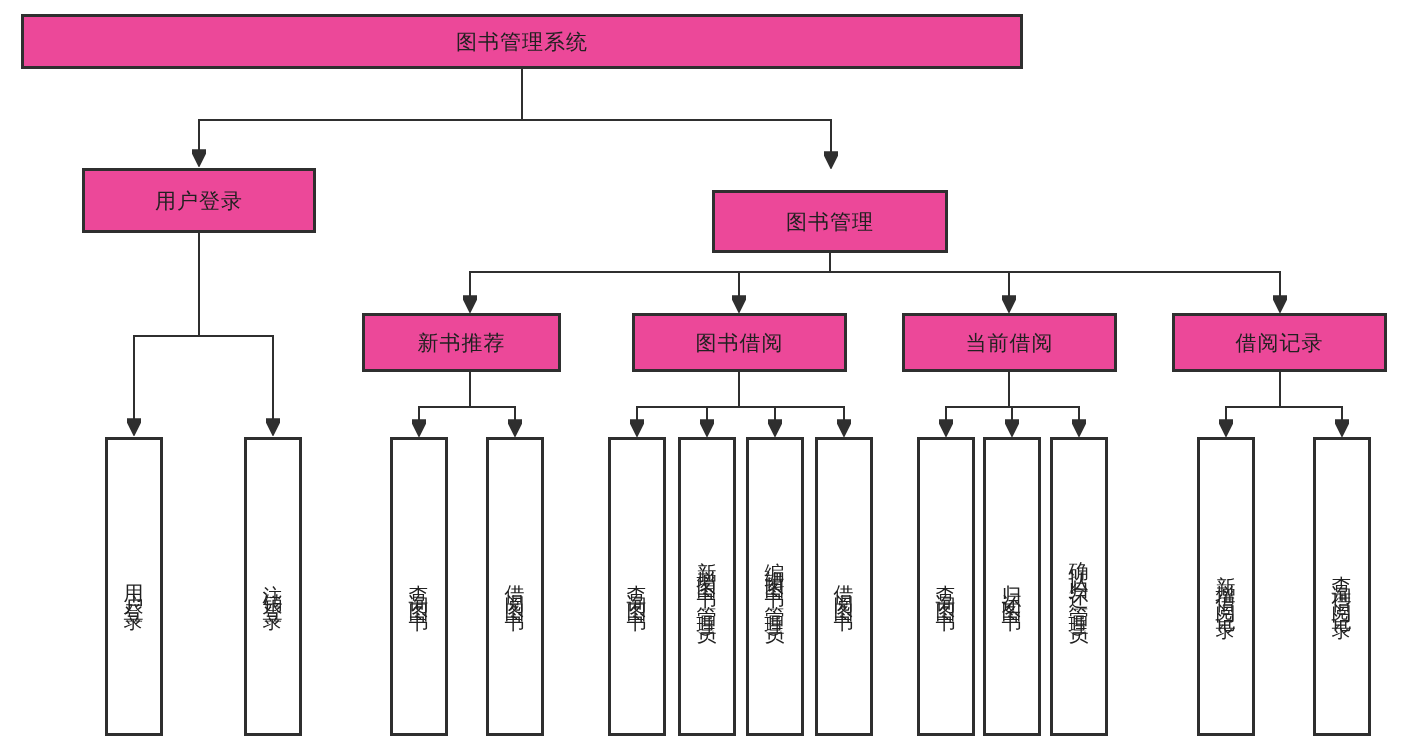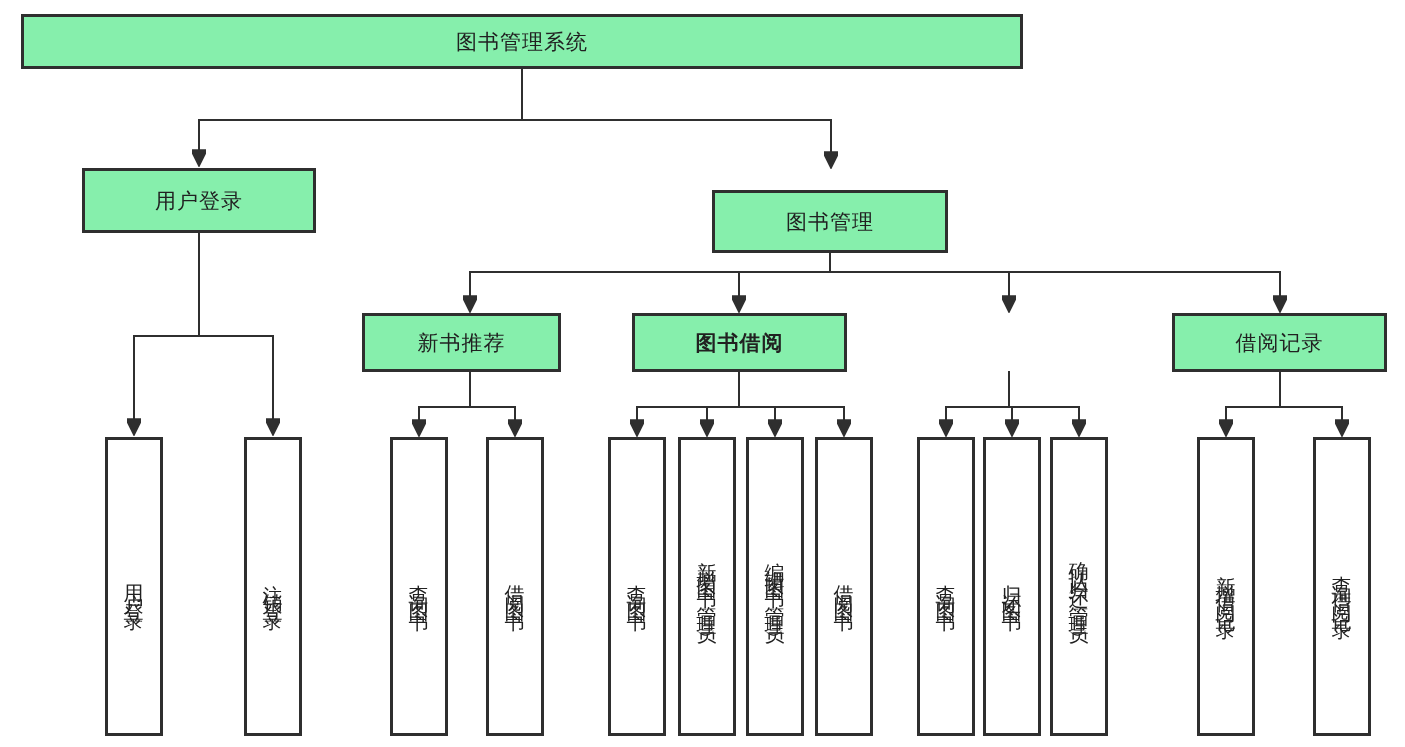--- a/index.html
+++ b/index.html
@@ -13,21 +13,21 @@
     width:1405px;height:747px;
     background:var(--bg);
     font-family:"Liberation Sans", sans-serif;
     overflow:hidden;
   }
   #wires{position:absolute;left:0;top:0;z-index:1;}
   #wires path{stroke:var(--line);stroke-width:2;fill:none;stroke-linecap:square;}
   #wires .arrowhead{fill:var(--line);}
   .hbox{
     position:absolute;z-index:2;box-sizing:border-box;
-    border:3px solid var(--line);background:#86efac;
+    border:3px solid var(--line);background:#ec4899;
     display:flex;align-items:center;justify-content:center;
     font-size:21px;color:var(--text);
     letter-spacing:1px;
     text-align:right;
   }
   .vbox{
     position:absolute;z-index:2;box-sizing:border-box;
     border:3px solid var(--line);background:#fff;
     display:flex;align-items:center;justify-content:center;
   }
@@ -105,22 +105,25 @@
   <div class="hbox" style="left:82px;top:168px;width:234px;height:65px;">
     <span>用户登录</span>
   </div>
   <div class="hbox" style="left:712px;top:170px;width:236px;height:63px;margin-top:20px;">
     <span>图书管理</span>
   </div>
 
   <div class="hbox" style="left:362px;top:313px;width:199px;height:59px;">
     <span>新书推荐</span>
   </div>
-  <div class="hbox" style="left:632px;top:313px;width:215px;height:59px;font-weight:bold;">
+  <div class="hbox" style="left:632px;top:313px;width:215px;height:59px;">
     <span>图书借阅</span>
+  </div>
+  <div class="hbox" style="left:902px;top:313px;width:215px;height:59px;">
+    <span>当前借阅</span>
   </div>
   <div class="hbox" style="left:1172px;top:313px;width:215px;height:59px;">
     <span>借阅记录</span>
   </div>
 
   <div class="vbox" style="left:105px;top:437px;width:58px;height:299px;">
     <span>用户登录</span>
   </div>
   <div class="vbox" style="left:244px;top:437px;width:58px;height:299px;">
     <span>注销登录</span>

